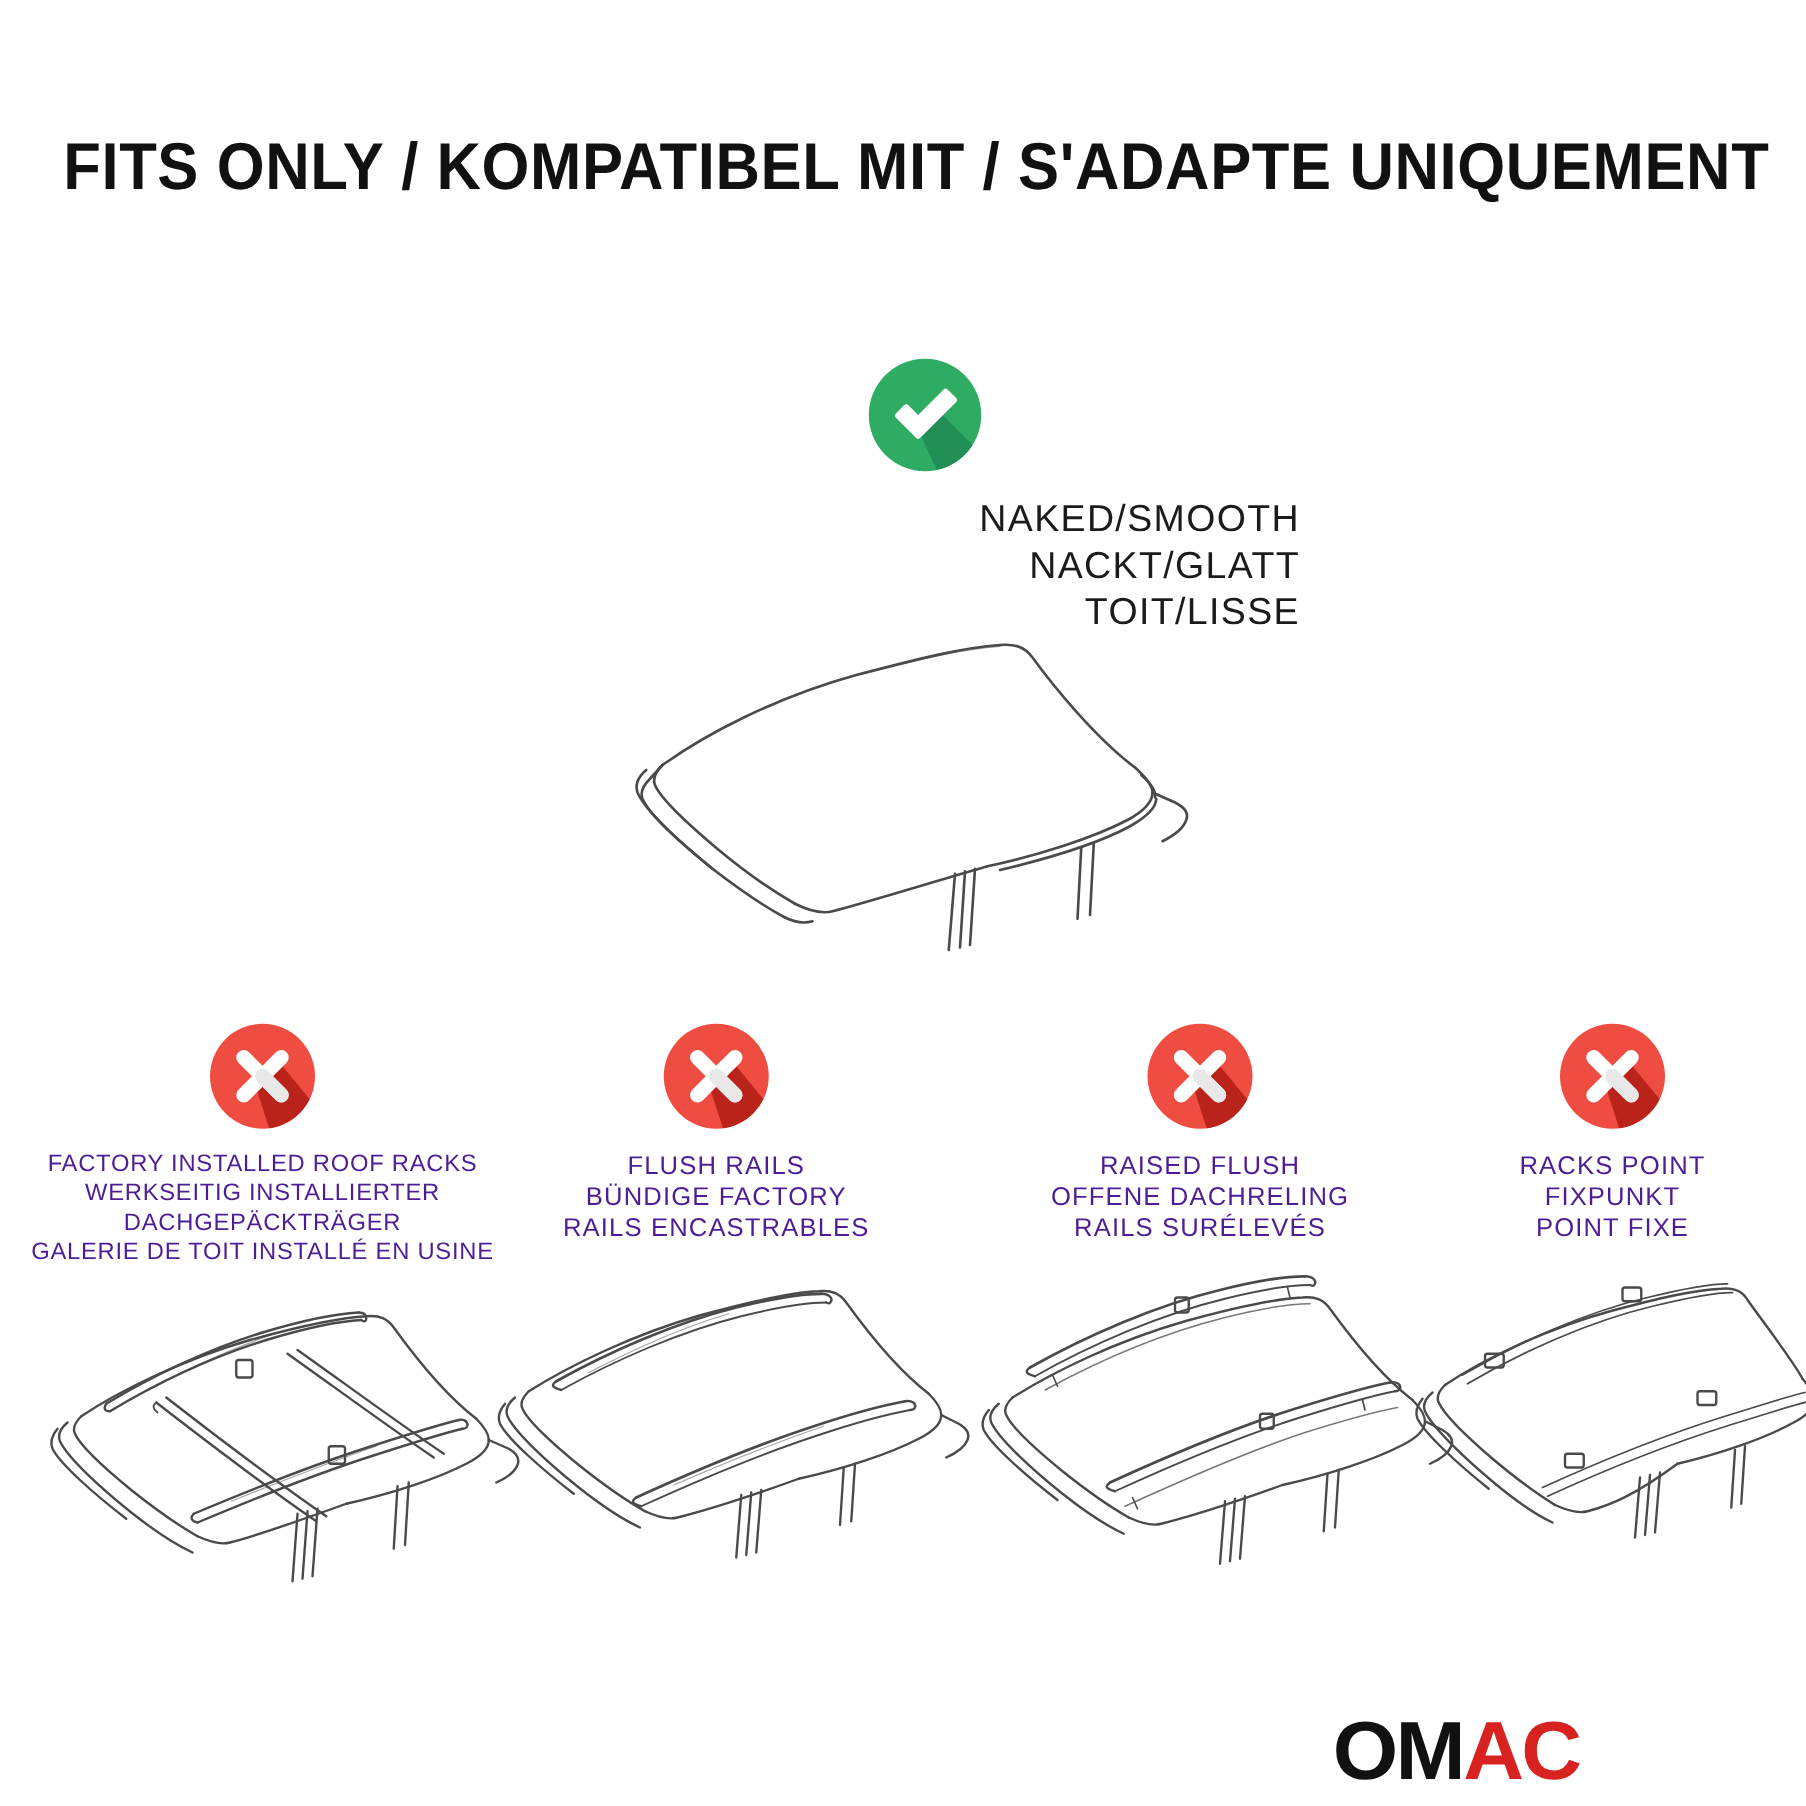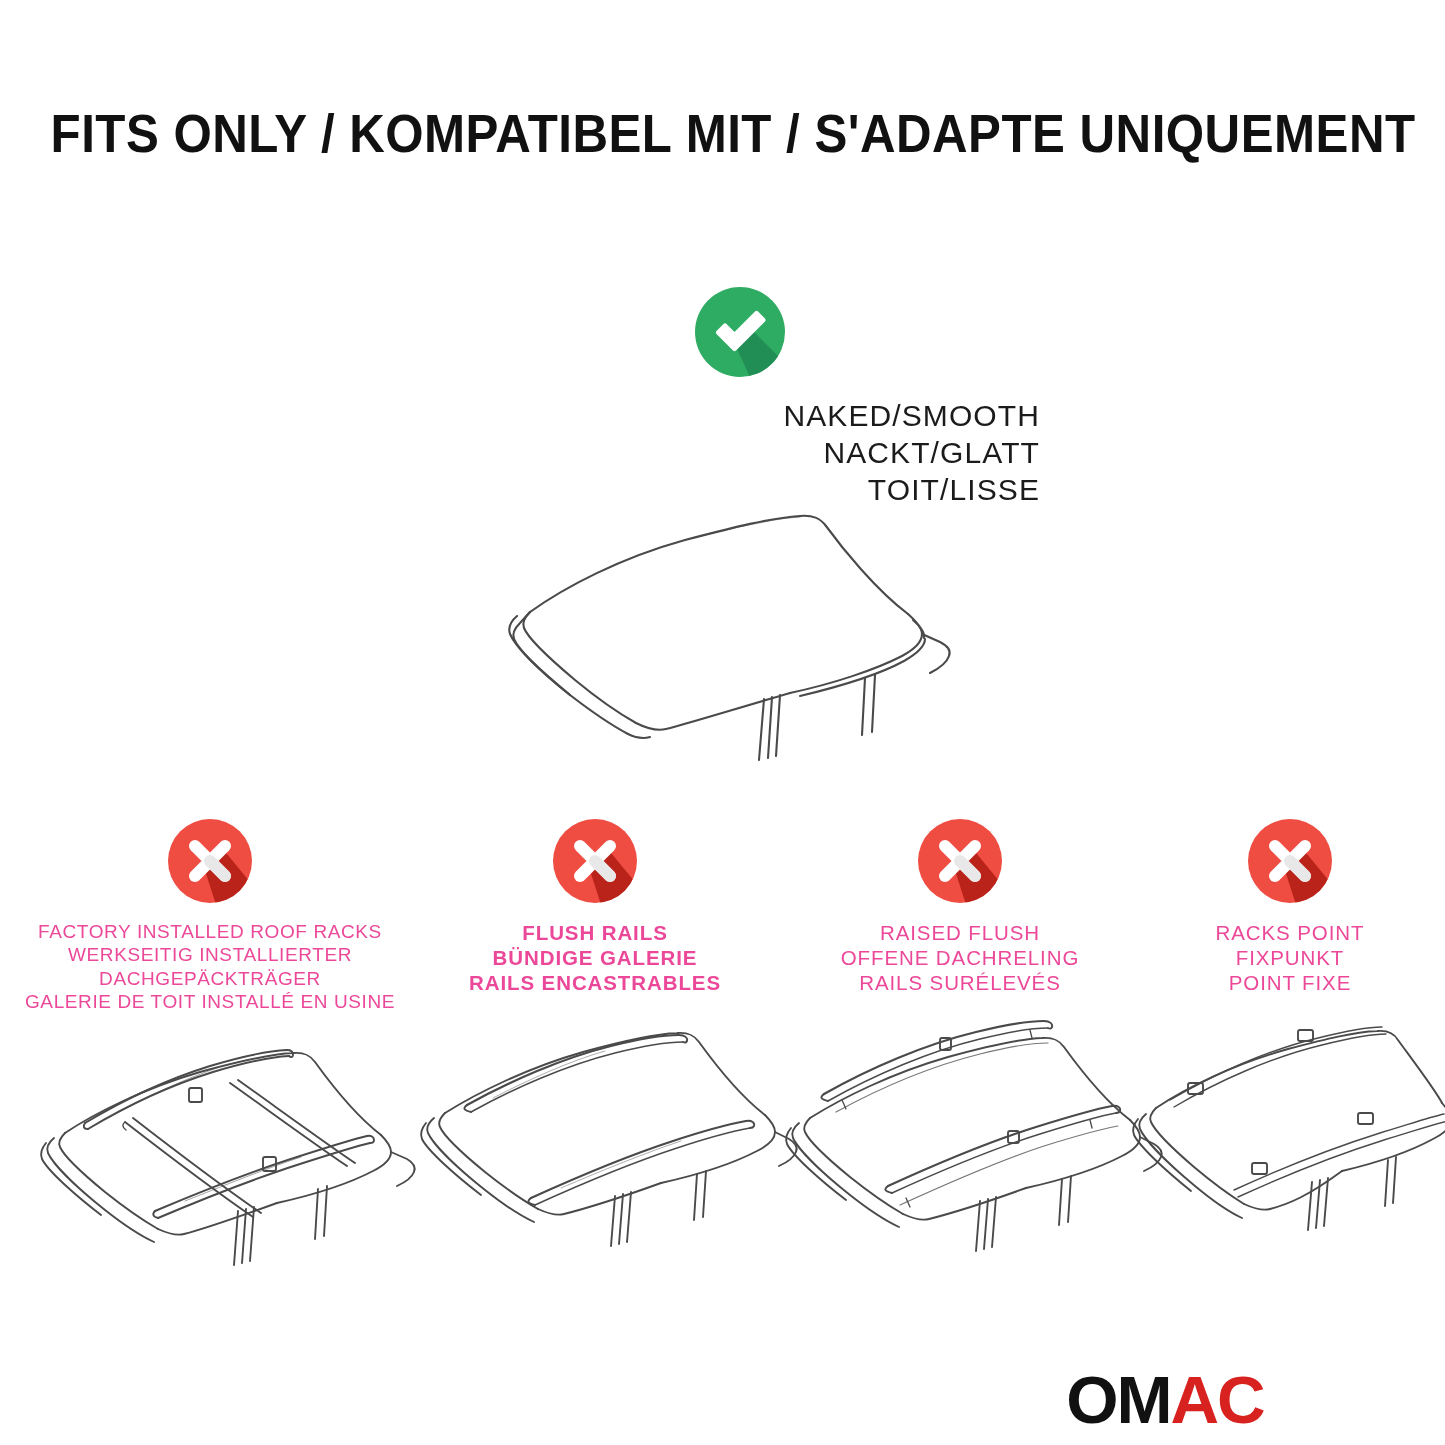--- a/index.html
+++ b/index.html
@@ -98,36 +98,36 @@
   .xbadge {
     width: 86px;
     height: 86px;
     position: relative;
   }
   .col-label {
     text-align: center;
     font-size: 20.5px;
     line-height: 1.23;
     letter-spacing: 0.9px;
-    color: #ec4899;
+    color: #4c1d95;
     white-space: nowrap;
   }
   .col-label.small {
     font-size: 19px;
     letter-spacing: 0.6px;
   }
   .col-art {
     margin-top: 12px;
     display: flex;
     justify-content: center;
   }
 
   
   #col-0 { left: 10px;   width: 400px; }
-  #col-1 { left: 415px;  width: 360px; font-weight: bold; }
+  #col-1 { left: 393px;  width: 360px; }
   #col-2 { left: 780px;  width: 360px; }
   #col-3 { left: 1140px; width: 300px; }
 
   
   .logo {
     position: absolute;
     right: 22px;
     bottom: 12px;
     font-family: "Liberation Sans Narrow", "Liberation Sans", sans-serif;
     font-weight: bold;
@@ -307,21 +307,21 @@
               <line x1="58" y1="28" x2="28" y2="58"></line>
             </g>
             <g stroke="#E4E4E4" stroke-width="12" stroke-linecap="round" opacity="0.85">
               <line x1="43" y1="43" x2="58" y2="58"></line>
             </g>
           </svg>
         </div>
       </div>
       <div class="col-label">
         <div>FLUSH RAILS</div>
-        <div>BÜNDIGE GALERIE</div>
+        <div>BÜNDIGE FACTORY</div>
         <div>RAILS ENCASTRABLES</div>
       </div>
       <div class="col-art">
         <svg viewBox="0 0 360 230" width="360" height="230">
           <g fill="none" stroke="#4A4A4A" stroke-width="1.9" stroke-linecap="round" stroke-linejoin="round">
             <path d="M30 105 C62 85 112 60 168 44 C208 33 238 26 262 25
                      C273 24 279 27 284 34 C297 52 324 87 350 107"></path>
             <path d="M350 107 C357 114 360 120 360 124 C360 131 354 137 342 143
                      C319 155 282 167 246 175"></path>
             <path d="M30 105 C25 110 23 115 25 119 C29 128 48 146 70 164 C90 180 109 193 123 201"></path>

